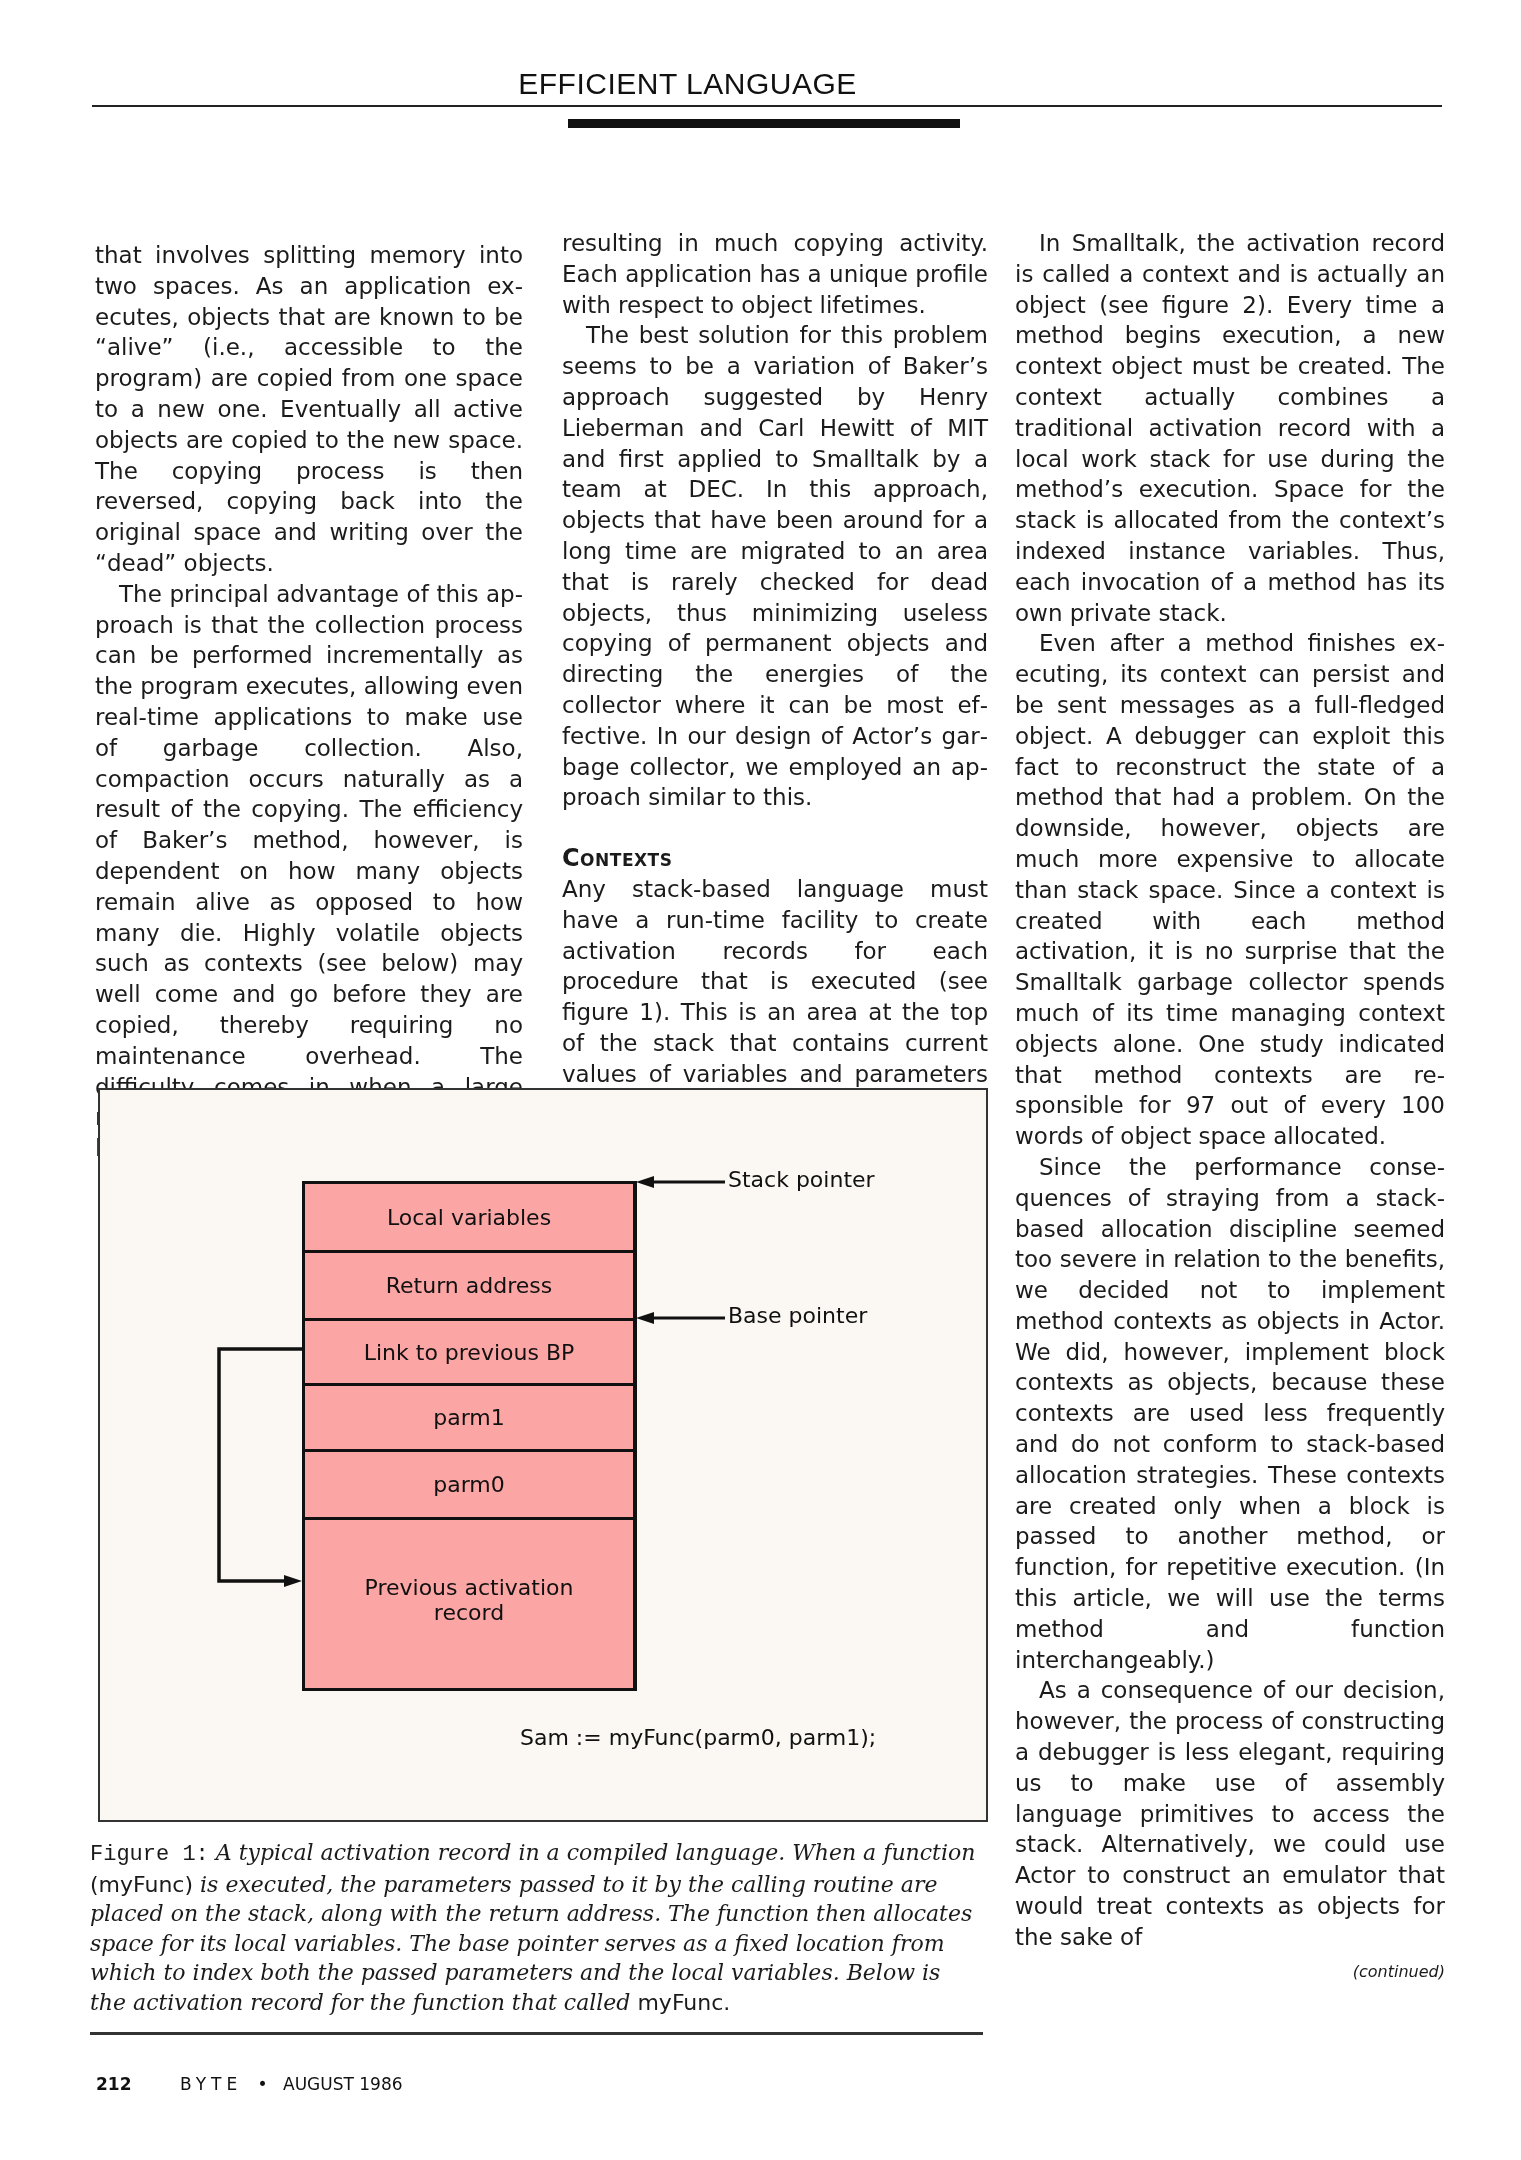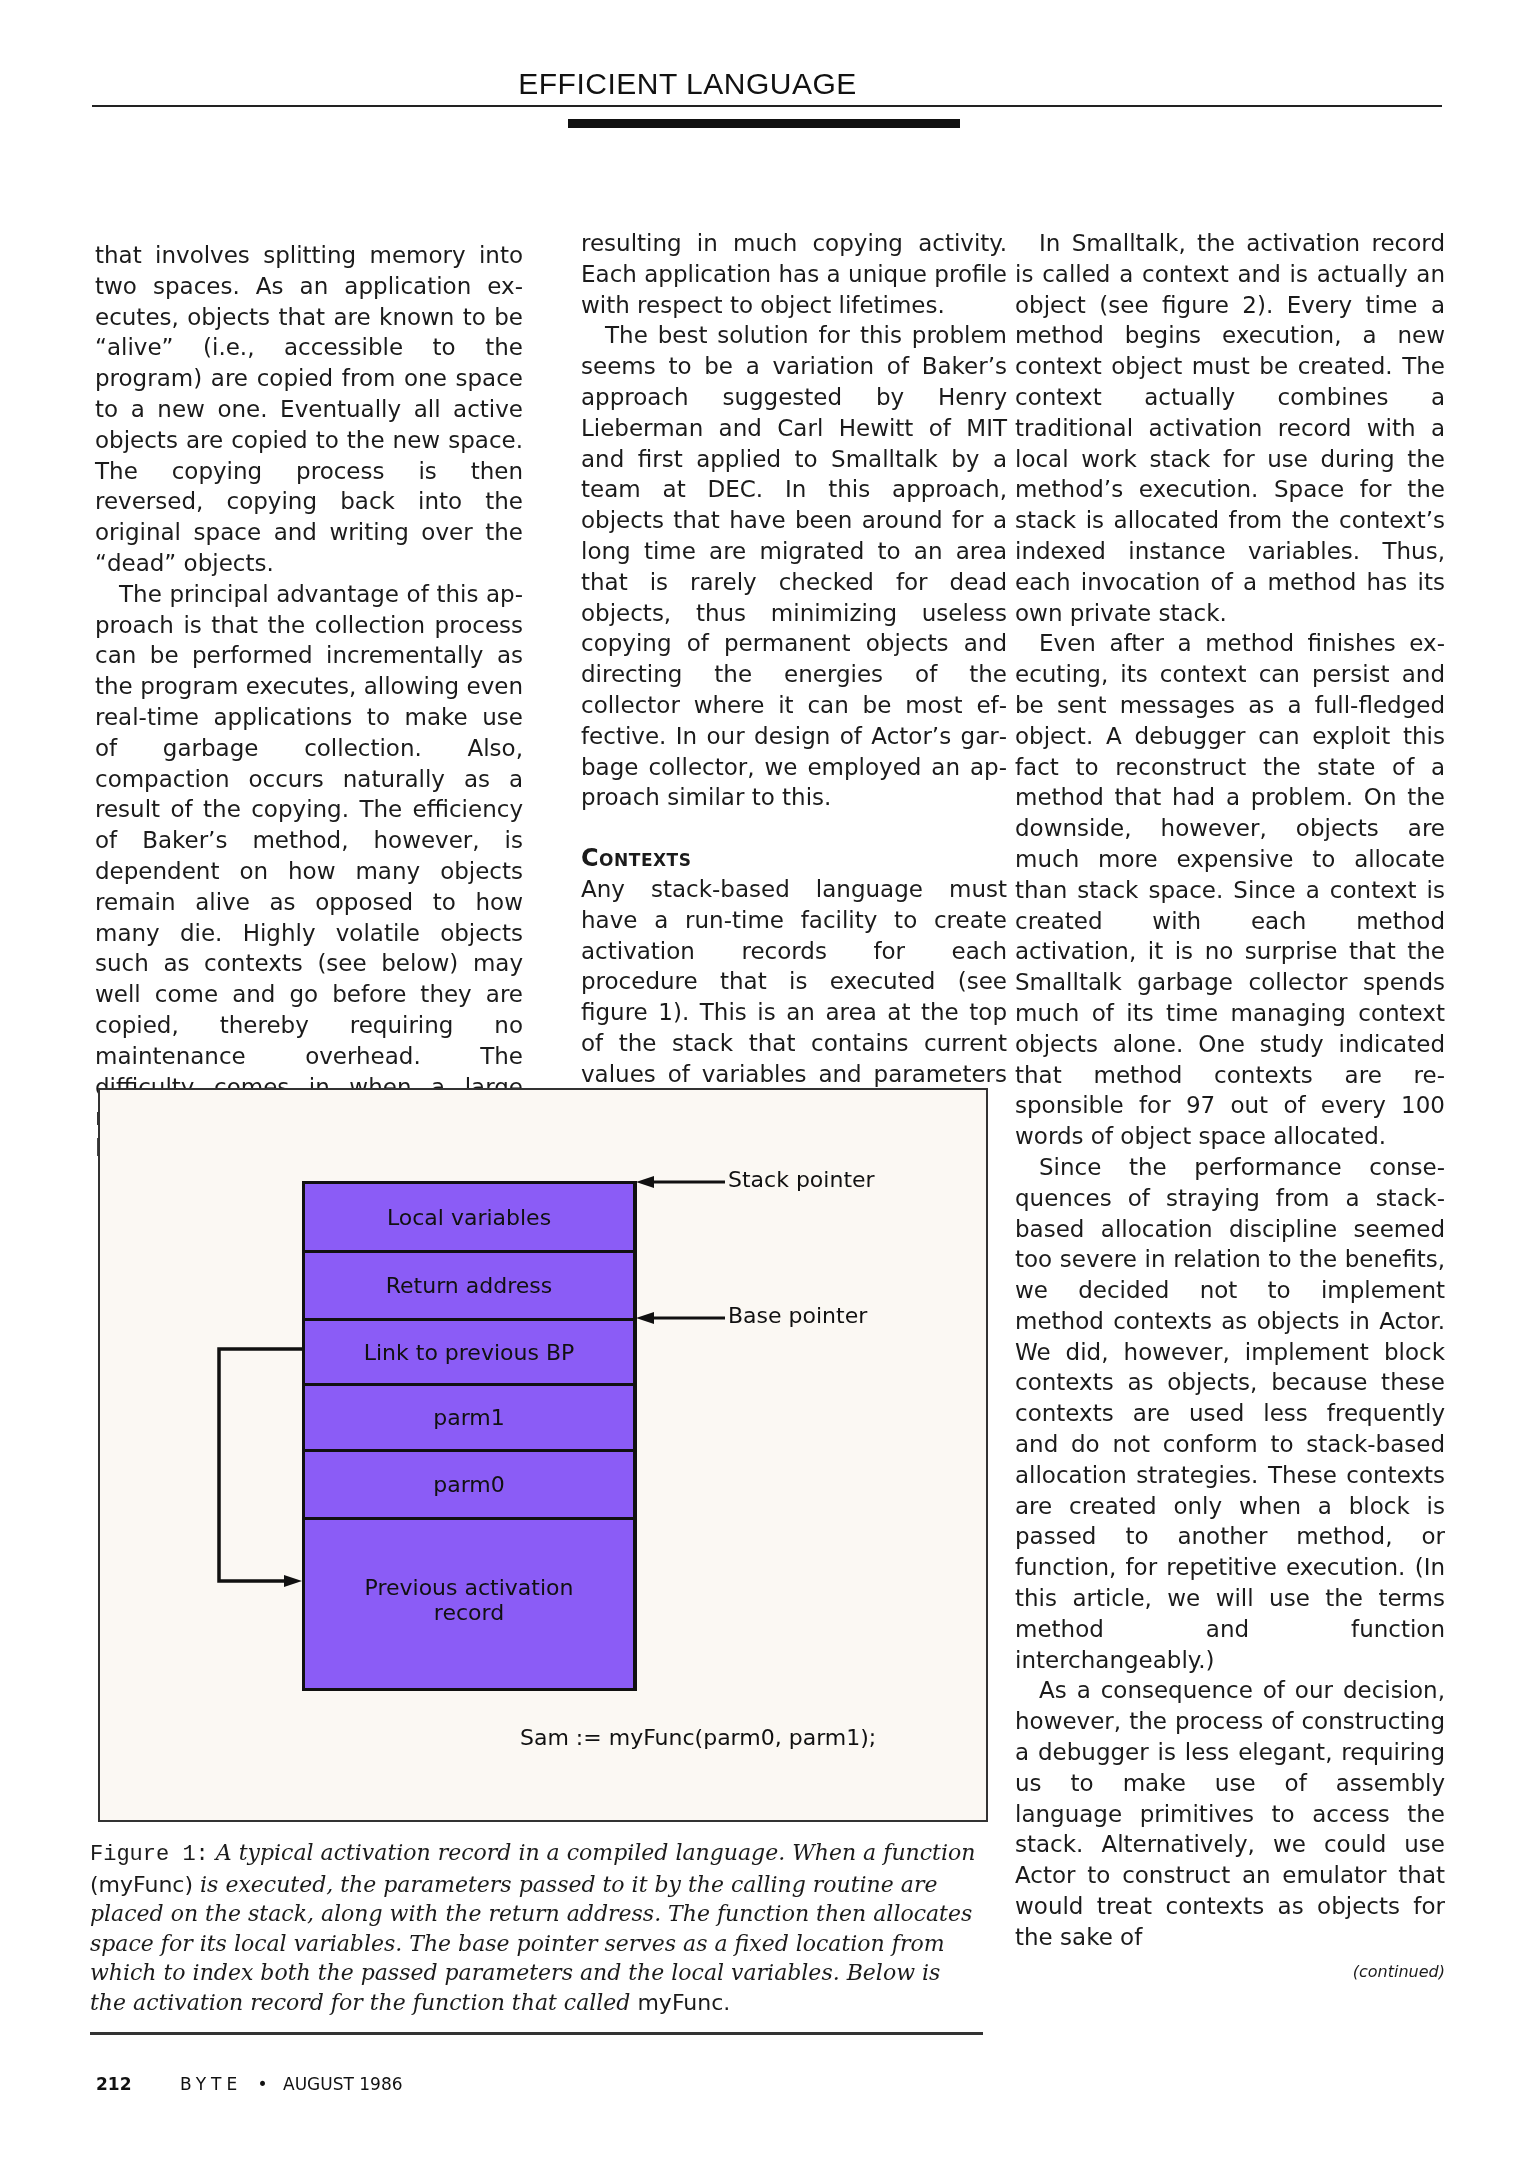--- a/index.html
+++ b/index.html
@@ -21,37 +21,37 @@
   }
   .col {
     position: absolute;
     font-size: 23px; line-height: 30.8px; color: #1b1b1b;
     text-align: justify; hyphens: manual;
     font-family: "DejaVu Sans", sans-serif;
   }
   .col p { margin: 0; text-indent: 0; }
   .col p.indent { text-indent: 24px; }
   .col1 { left: 95px; top: 240px; width: 428px; }
-  .col2 { left: 581px; top: 228px; width: 426px; }
+  .col2 { left: 562px; top: 228px; width: 426px; }
   .col3 { left: 1015px; top: 228px; width: 430px; }
   .col .section-head {
     font-weight: bold; font-size: 24px; margin-top: 30px; letter-spacing: 0.5px;
     font-variant: small-caps;
   }
   .continued {
     text-align: right; font-style: italic; font-size: 16px; margin-top: 4px;
   }
 
   .figure-box {
     position: absolute; left: 98px; top: 1088px; width: 886px; height: 730px;
     border: 2px solid #333; background: #fbf8f3;
   }
   .stack {
     position: absolute; left: 302px; top: 1181px; width: 328px;
-    border: 3px solid #111; border-right-width: 4px; background: #8b5cf6;
+    border: 3px solid #111; border-right-width: 4px; background: #fca5a5;
   }
   .stack-row {
     border-bottom: 3px solid #111; display: flex; align-items: center; justify-content: center;
     text-align: center; font-size: 22px; color: #111;
     font-family: "DejaVu Sans", sans-serif;
   }
   .stack-row:last-child { border-bottom: none; align-items: flex-start; padding-top: 55px; box-sizing: border-box; }
   .pointer-label {
     position: absolute; font-size: 22px; color: #111; font-family: "DejaVu Sans", sans-serif;
   }

